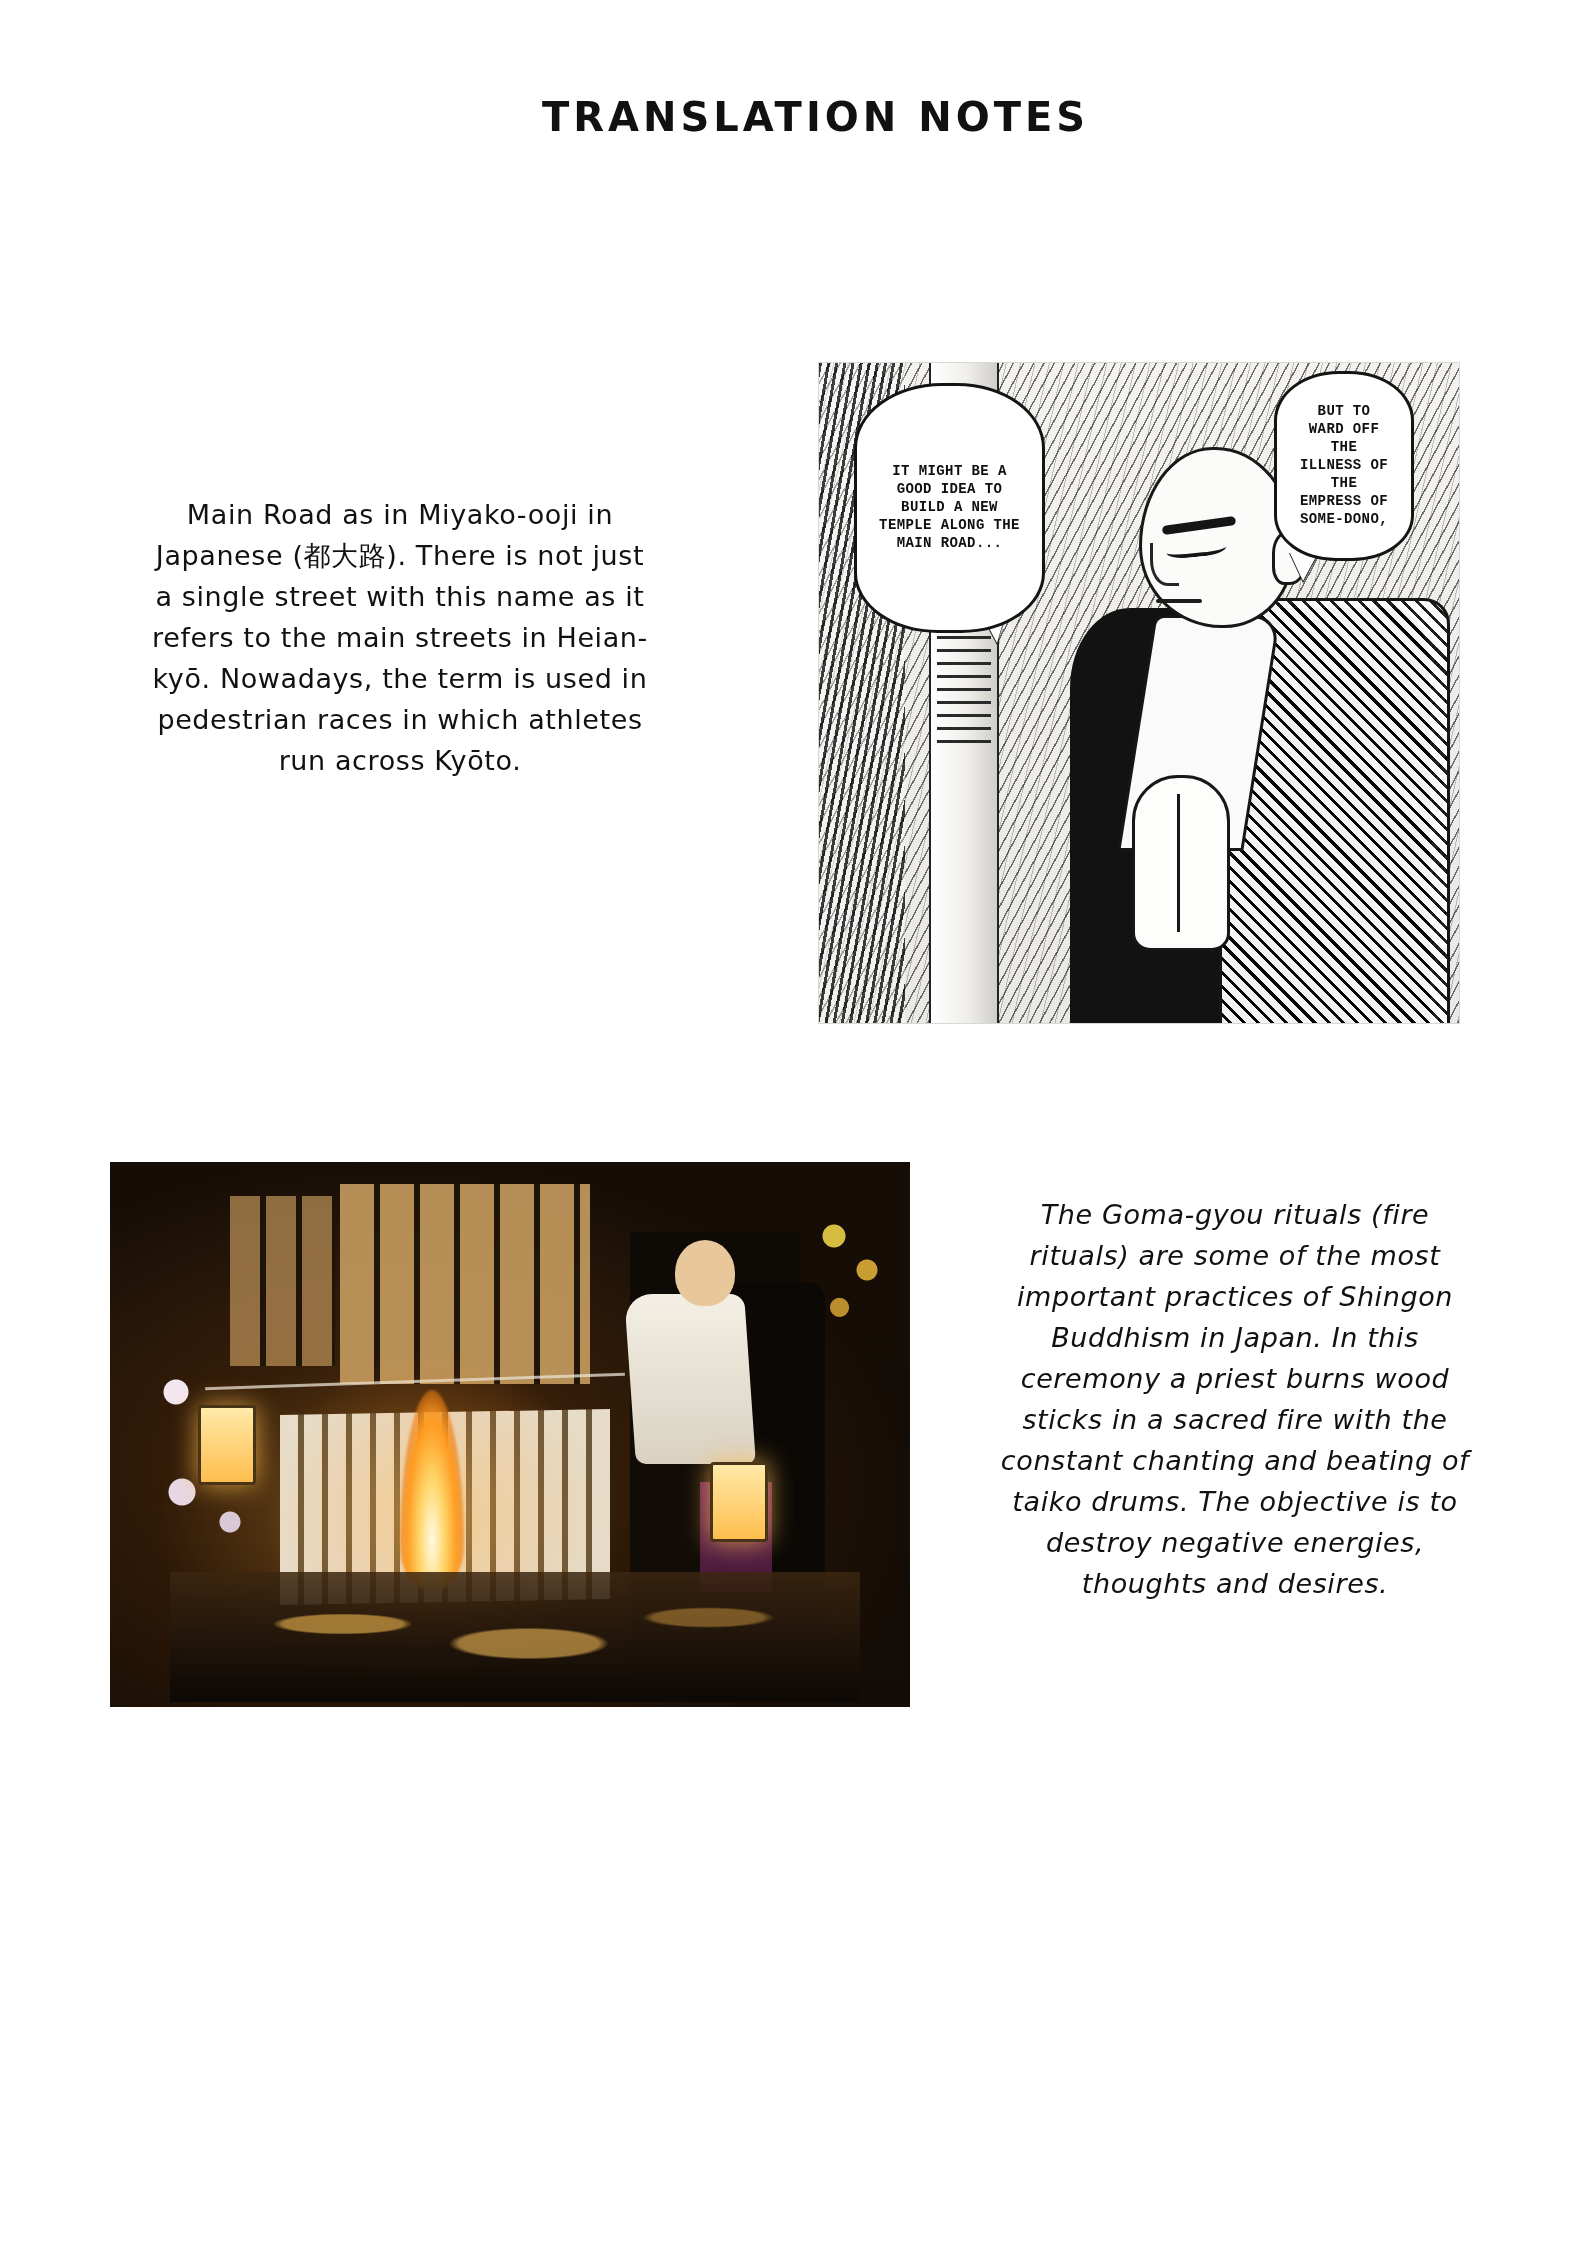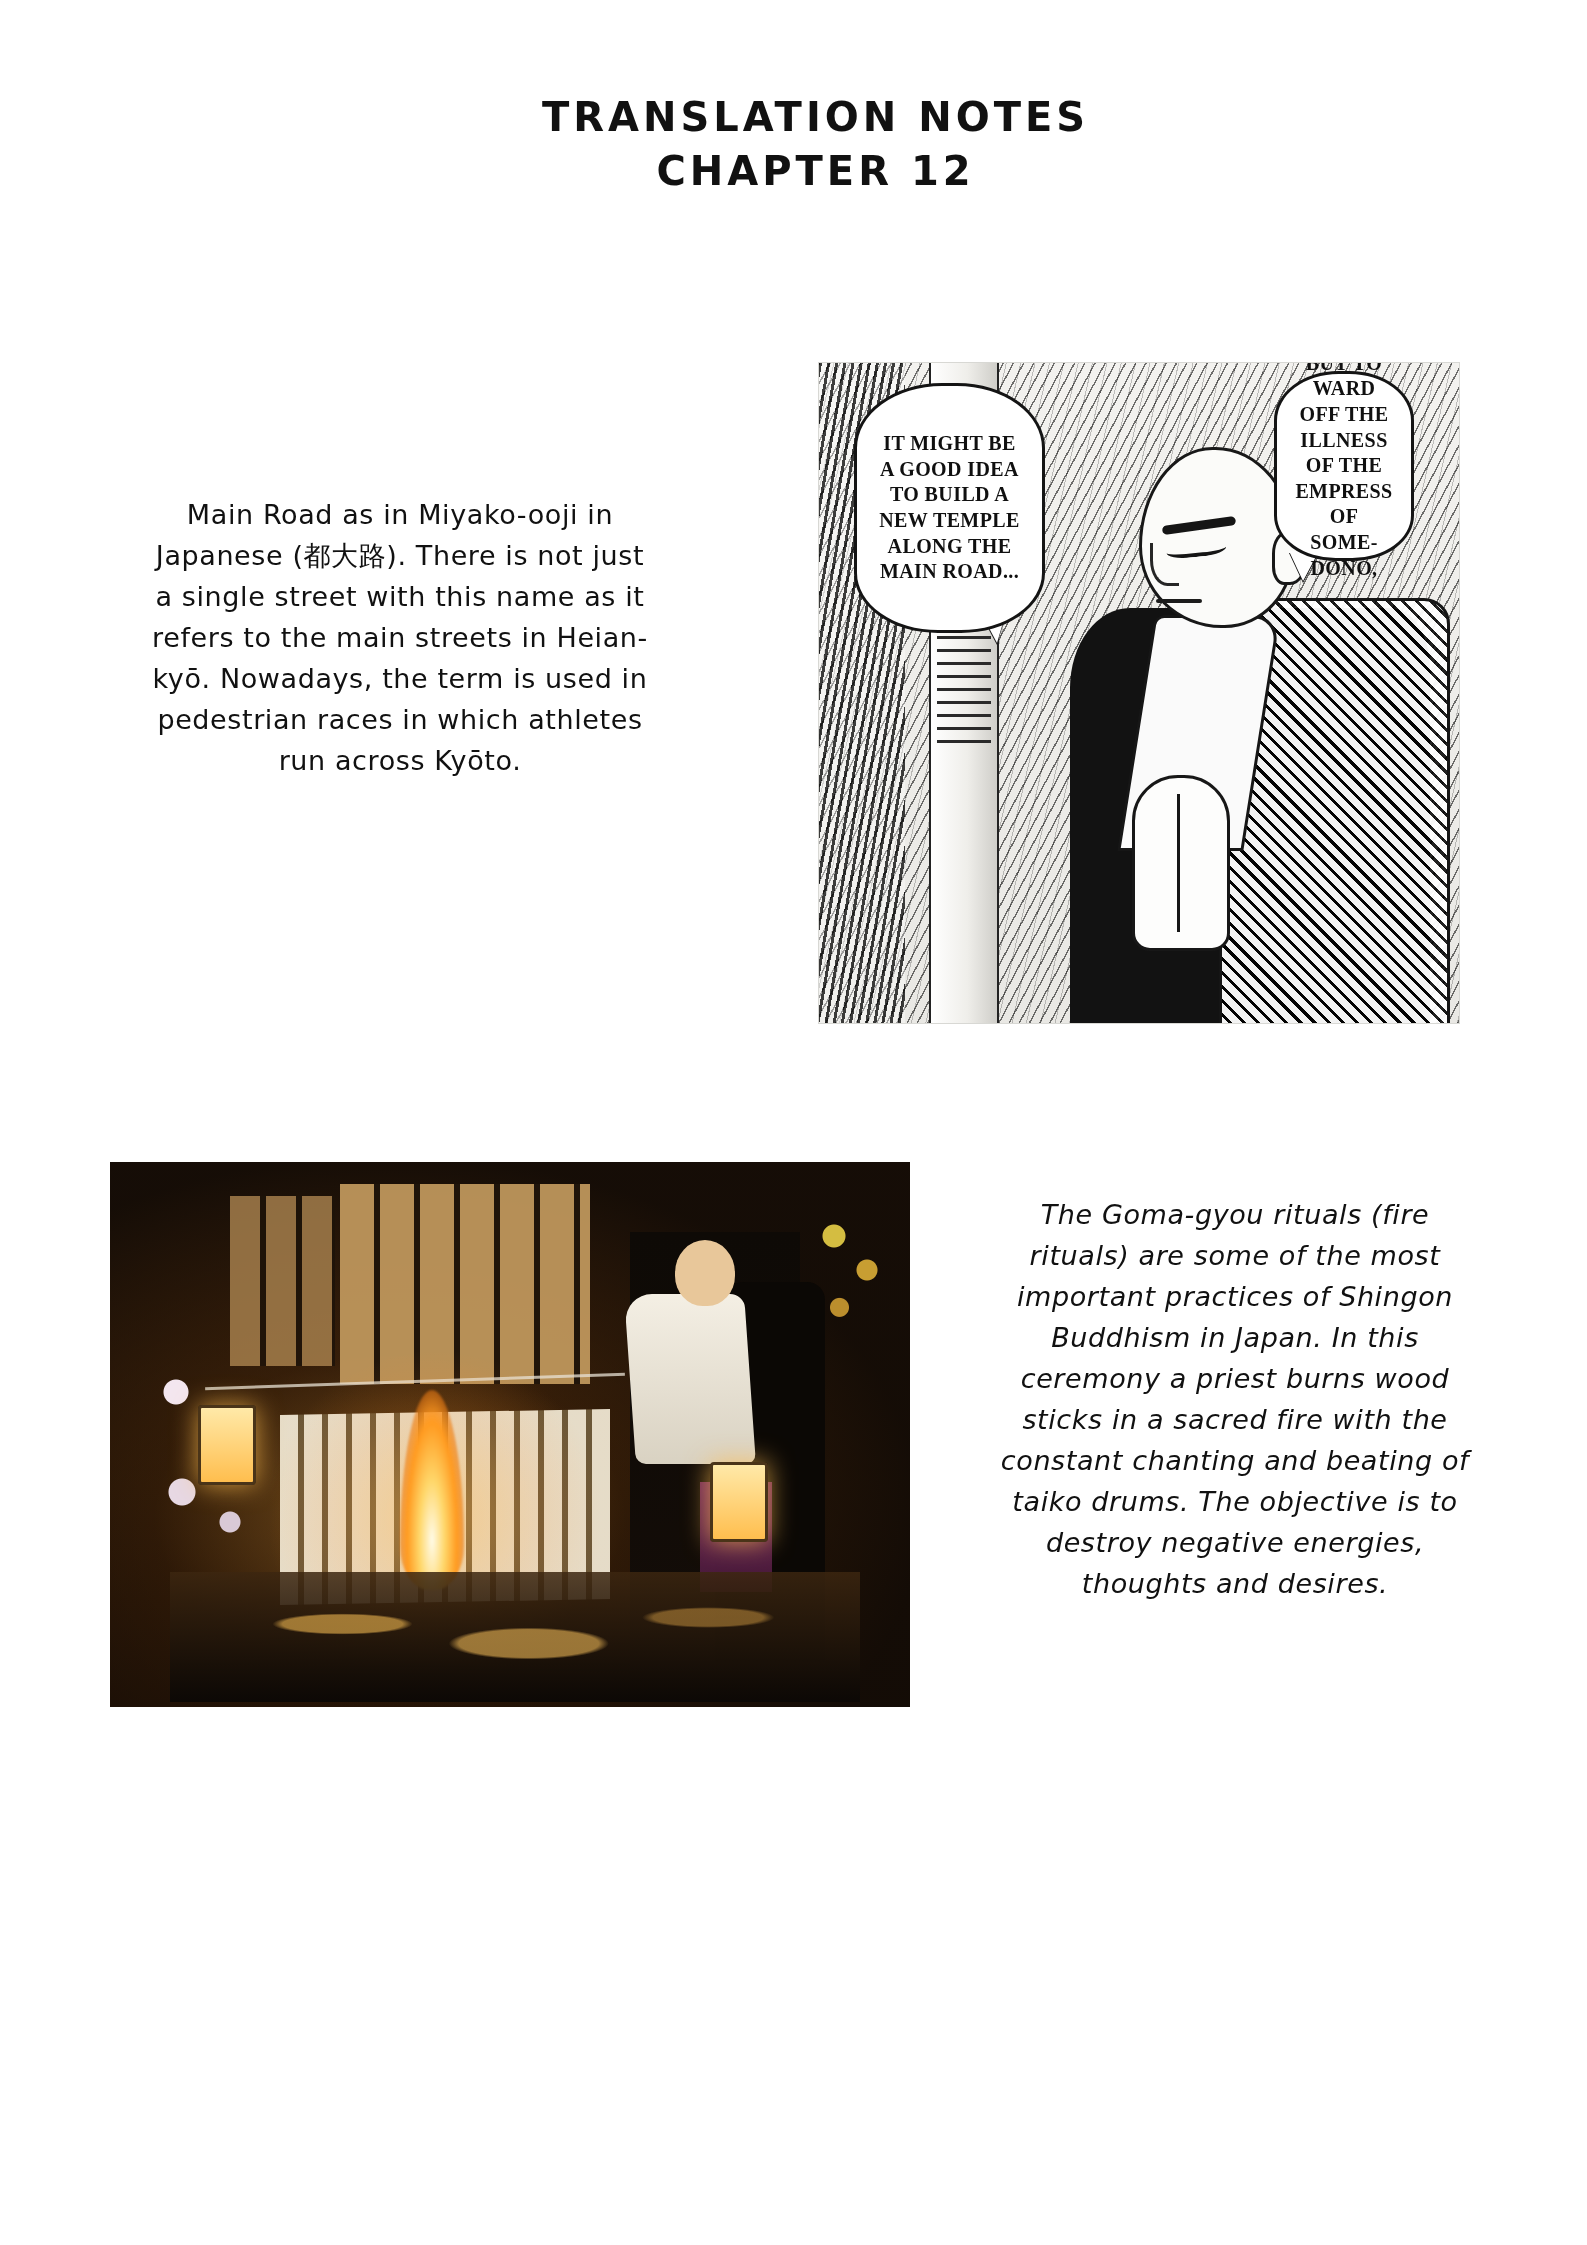--- a/index.html
+++ b/index.html
@@ -186,23 +186,23 @@
     background: #171717;
   }
 
   
   .balloon {
     position: absolute;
     background: #ffffff;
     border: 3px solid #141414;
     border-radius: 46% 46% 44% 44% / 26% 26% 24% 24%;
     text-align: center;
-    font-family: Liberation Serif, serif;
+    font-family: Liberation Mono, monospace;
     font-weight: 700;
-    font-size: 20px;
+    font-size: 14px;
     line-height: 1.28;
     letter-spacing: 0.4px;
     color: #101010;
     display: flex;
     align-items: center;
     justify-content: center;
     padding: 10px 22px;
     box-sizing: border-box;
   }
   #balloon-left {
@@ -387,21 +387,20 @@
     font-style: italic;
   }
 
   .cap { text-transform: uppercase; }
 </style>
 </head>
 <body>
 
 <div class="title-block">
   <div class="title-line cap">TRANSLATION NOTES</div>
-  <div class="title-line cap">CHAPTER 12</div>
 </div>
 
 <div class="note-text" id="note-1">Main Road as in Miyako-ooji  in Japanese (都大路). There is not just a single street with this name as it refers to the main streets in Heian-kyō. Nowadays, the term is used in pedestrian races in which athletes run across Kyōto.</div>
 
 <div id="manga-panel">
   <div class="panel-bg"></div>
   <div class="panel-darkstrip"></div>
   <div class="panel-post"></div>
 
   <div class="monk">

